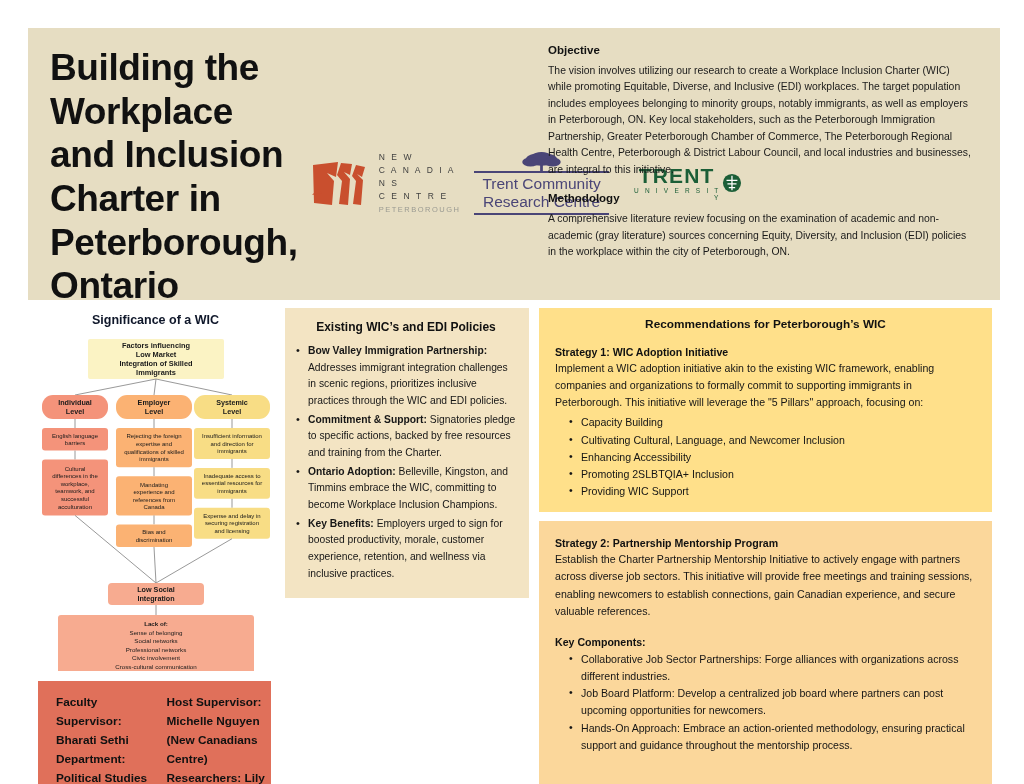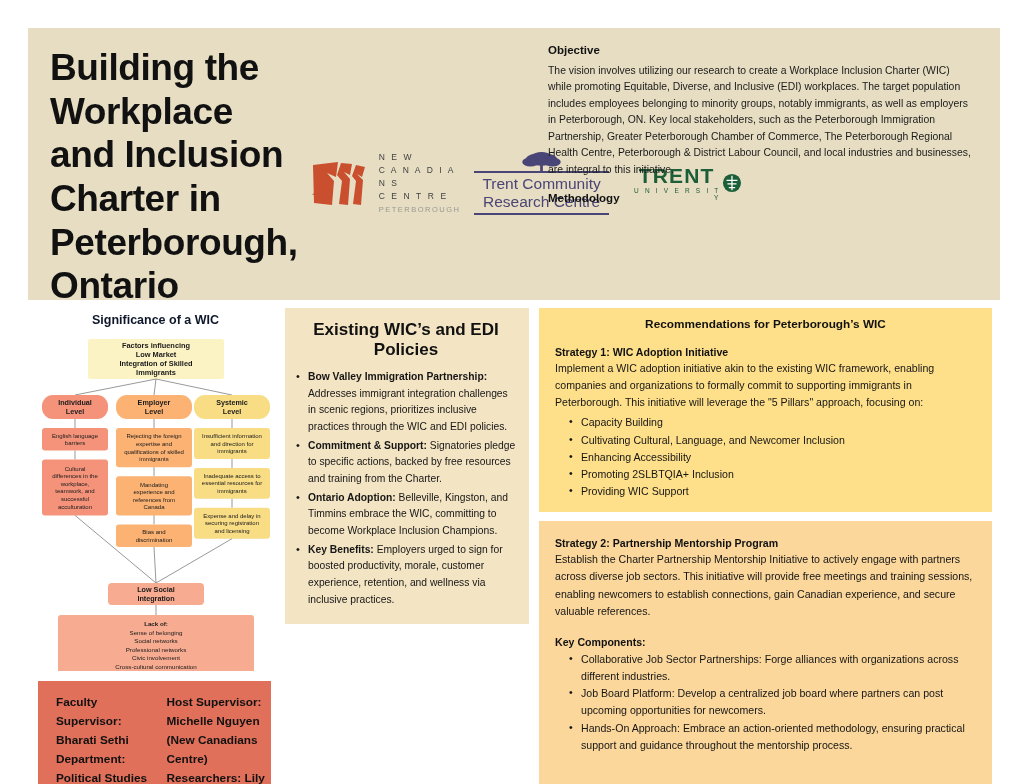--- a/index.html
+++ b/index.html
@@ -104,21 +104,21 @@
   .credits-line{
     font-size:11.8px;font-weight:bold;color:#111;line-height:1.62;
   }
 
   
   .col-mid{width:254px;flex-shrink:0;padding:8px 6px 0 4px;box-sizing:border-box;}
   .card-mid{
     background:#f3e4c3;padding:10px 12px 14px 10px;box-sizing:border-box;
   }
   .card-mid h3{
-    font-size:17px;font-weight:bold;text-align:center;color:#111;
+    font-size:12px;font-weight:bold;text-align:center;color:#111;
     margin:2px 0 9px 0;
   }
   .bullets{list-style:none;margin:0;padding:0;}
   .bullets li{
     position:relative;padding-left:13px;margin-bottom:2px;
     font-size:10.3px;line-height:1.62;color:#161616;
   }
   .bullets li:before{
     content:"\2022";position:absolute;left:1px;top:-1px;font-size:11px;
   }
@@ -200,20 +200,21 @@
           </svg>
         </div>
 
       </div>
     </div>
 
     <div class="header-right">
       <h2 class="sec-head">Objective</h2>
       <p class="sec-body">The vision involves utilizing our research to create a Workplace Inclusion Charter (WIC) while promoting Equitable, Diverse, and Inclusive (EDI) workplaces. The target population includes employees belonging to minority groups, notably immigrants, as well as employers in Peterborough, ON. Key local stakeholders, such as the Peterborough Immigration Partnership, Greater Peterborough Chamber of Commerce, The Peterborough Regional Health Centre, Peterborough &amp; District Labour Council, and local industries and businesses, are integral to this initiative.</p>
       <h2 class="sec-head">Methodology</h2>
+      <p class="sec-body">A comprehensive literature review focusing on the examination of academic and non-academic (gray literature) sources concerning Equity, Diversity, and Inclusion (EDI) policies in the workplace within the city of Peterborough, ON.</p>
     </div>
   </div>
 
   <div class="body-area">
 
     <div class="col-left">
       <div class="diagram-title">Significance of a WIC</div>
 
       <div class="diagram-wrap">
         <svg id="diagram-svg" width="240" height="336" viewBox="0 0 240 336">

